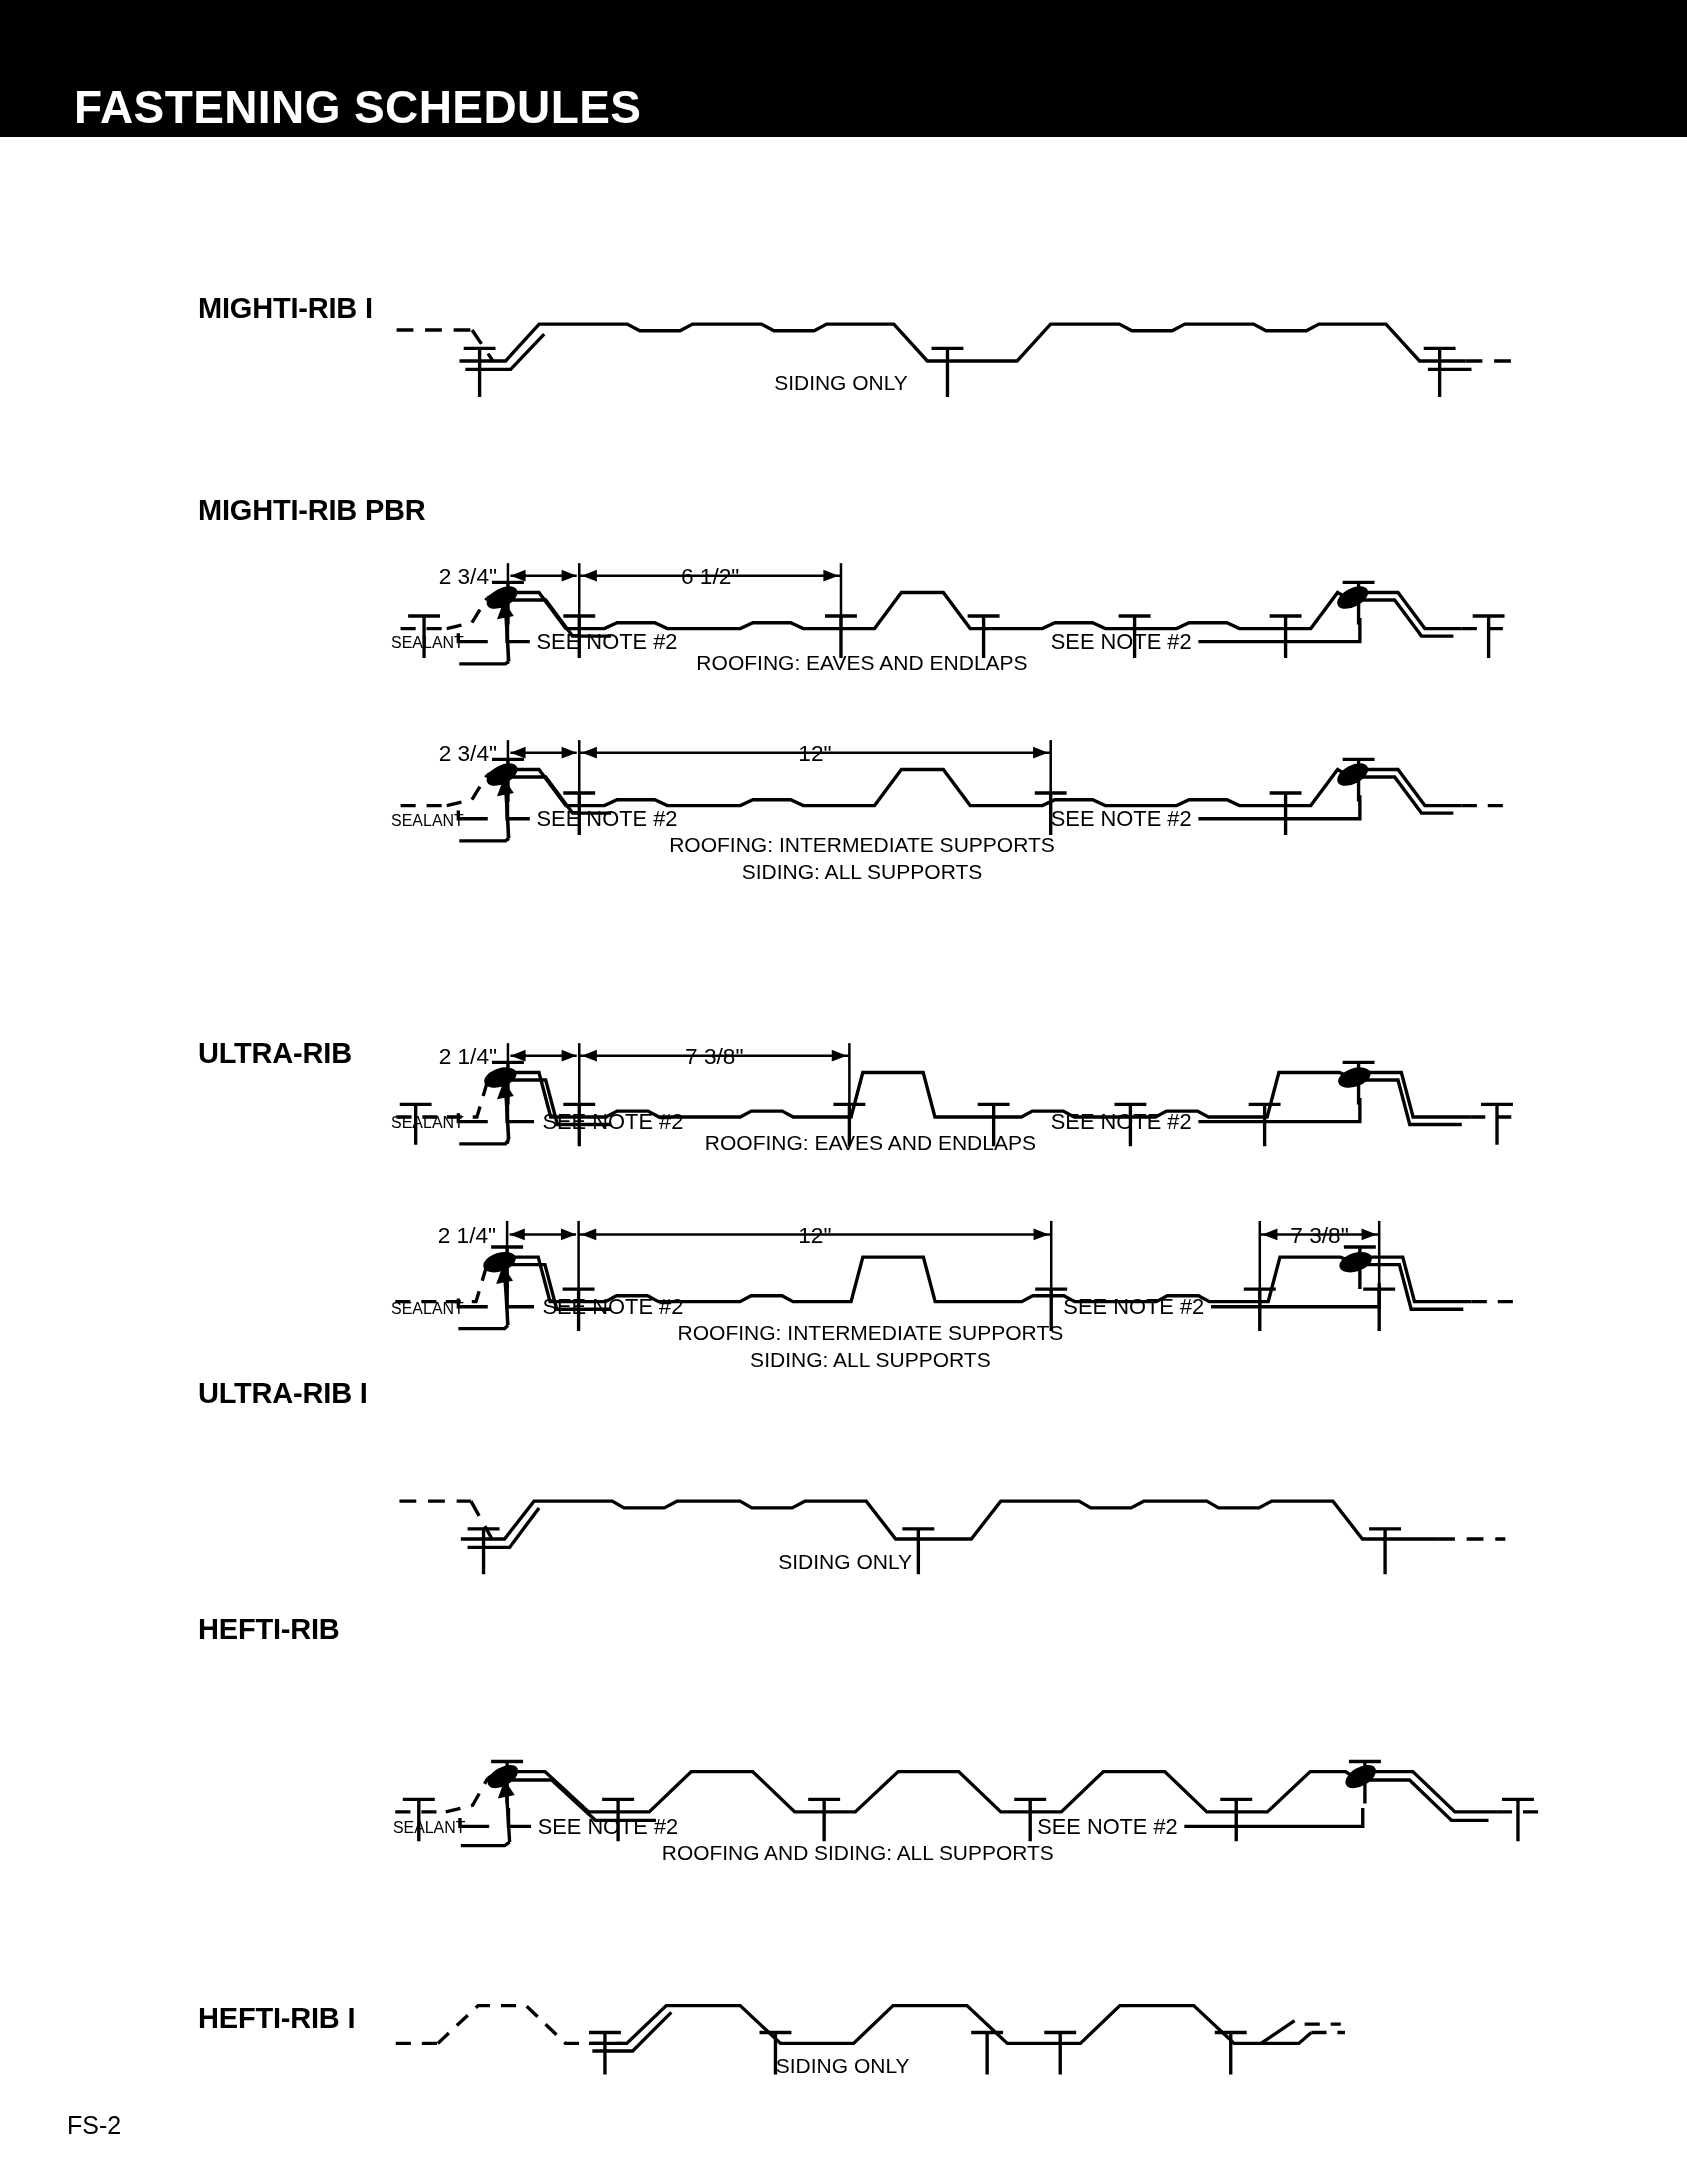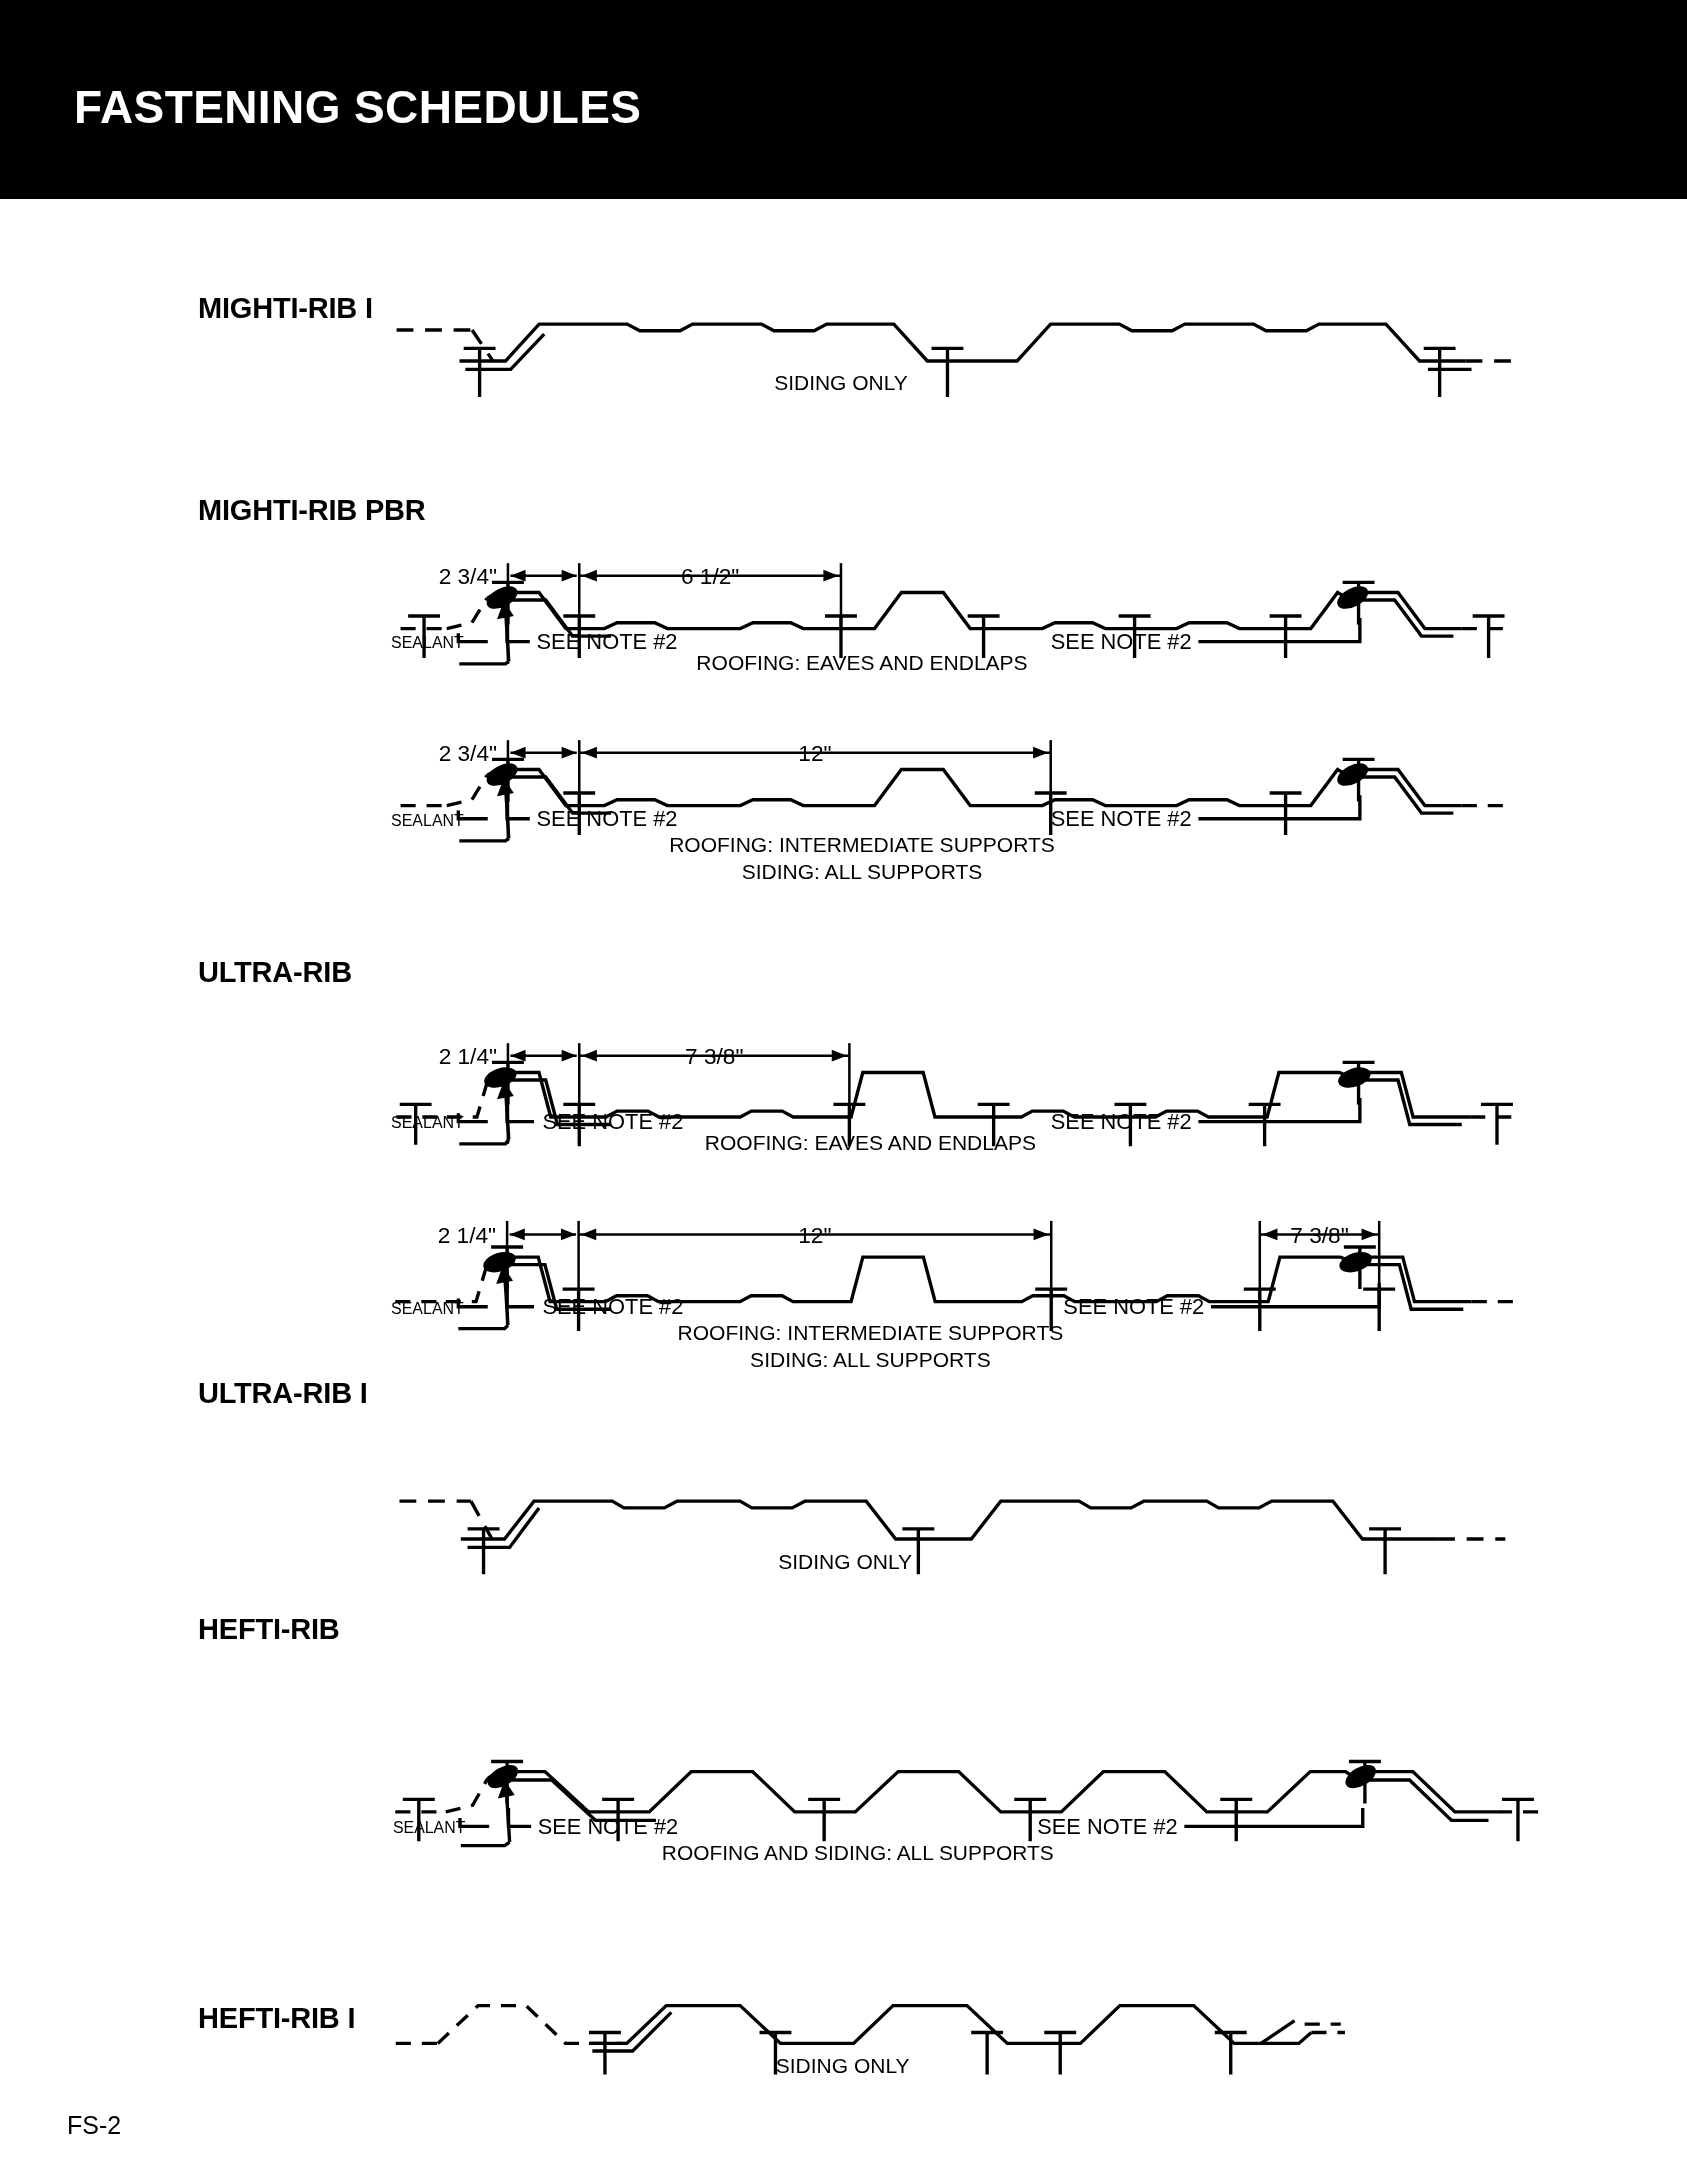--- a/index.html
+++ b/index.html
@@ -15,21 +15,21 @@
     color: #000000;
     overflow: hidden;
   }
 
   
   #header-banner {
     position: absolute;
     left: 0;
     top: 0;
     width: 1687px;
-    height: 199px;
+    height: 137px;
     background: #000000;
   }
   #page-title {
     position: absolute;
     left: 74px;
     top: 80px;
     font-size: 46px;
     font-weight: 600;
     letter-spacing: 0.4px;
     color: #ffffff;
@@ -291,21 +291,21 @@
     <text class="t-sealant" x="465" y="36">SEALANT</text>
     <path d="M580 28 L545 28 L545 18" stroke="#000" stroke-width="4" fill="none"></path>
     <text class="t-note" x="638" y="37">SEE NOTE #2</text>
     <text class="t-note" x="1417" y="37" text-anchor="end">SEE NOTE #2</text>
     <text class="t-caption" x="1025" y="68" text-anchor="middle">ROOFING:  INTERMEDIATE SUPPORTS</text>
     <text class="t-caption" x="1025" y="100" text-anchor="middle">SIDING:  ALL SUPPORTS</text>
   </svg>
 </div>
 
 <div class="section" style="top:0;">
-  <div class="section-heading" style="top:931px;">ULTRA-RIB</div>
+  <div class="section-heading" style="top:1012px;">ULTRA-RIB</div>
 
   <div class="diagram" style="top:997px;">
     <svg width="1687" height="151" viewBox="0 0 2006 180">
       <g stroke="#000" stroke-width="3" fill="none">
         <path d="M603 55 L603 175"></path>
         <path d="M688 55 L688 145"></path>
         <path d="M1010 55 L1010 145"></path>
         <path d="M606 70 L685 70"></path>
         <path d="M688 70 L1010 70"></path>
       </g>

